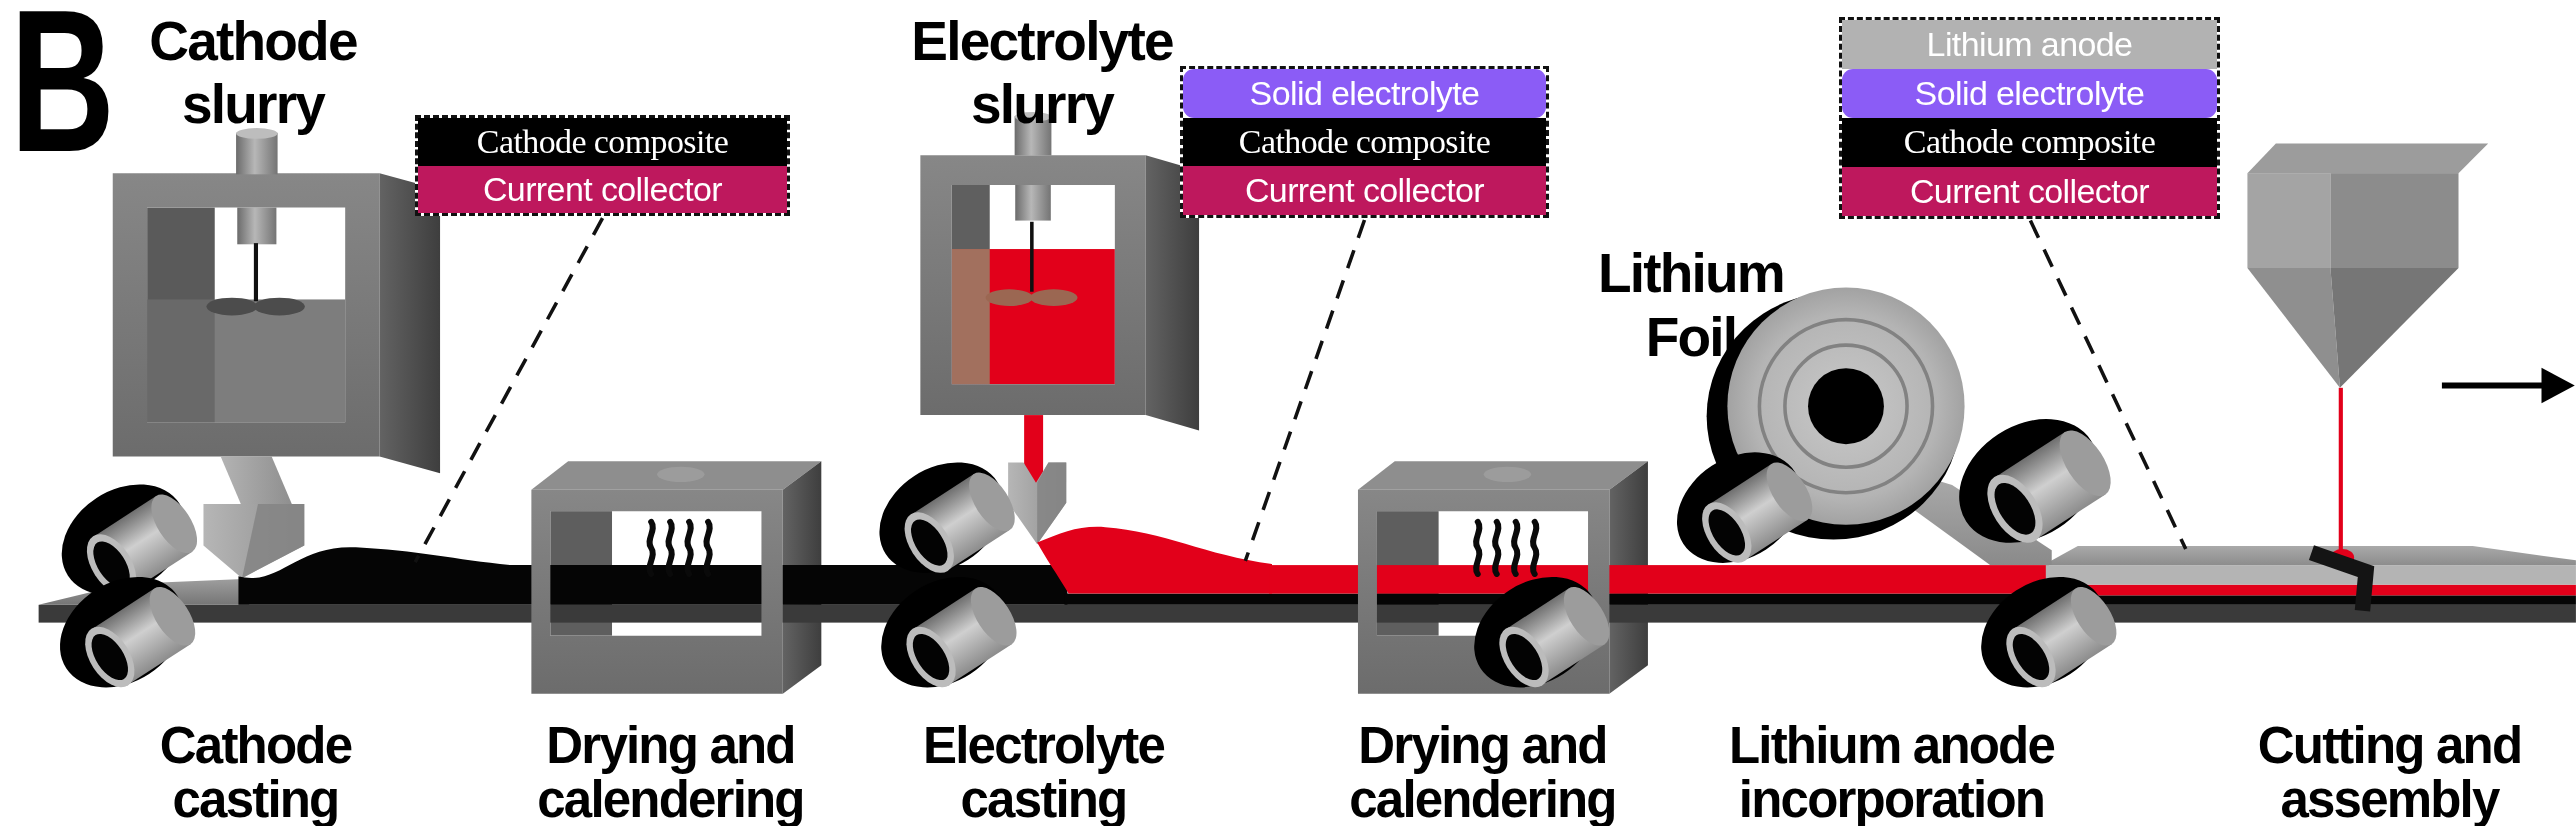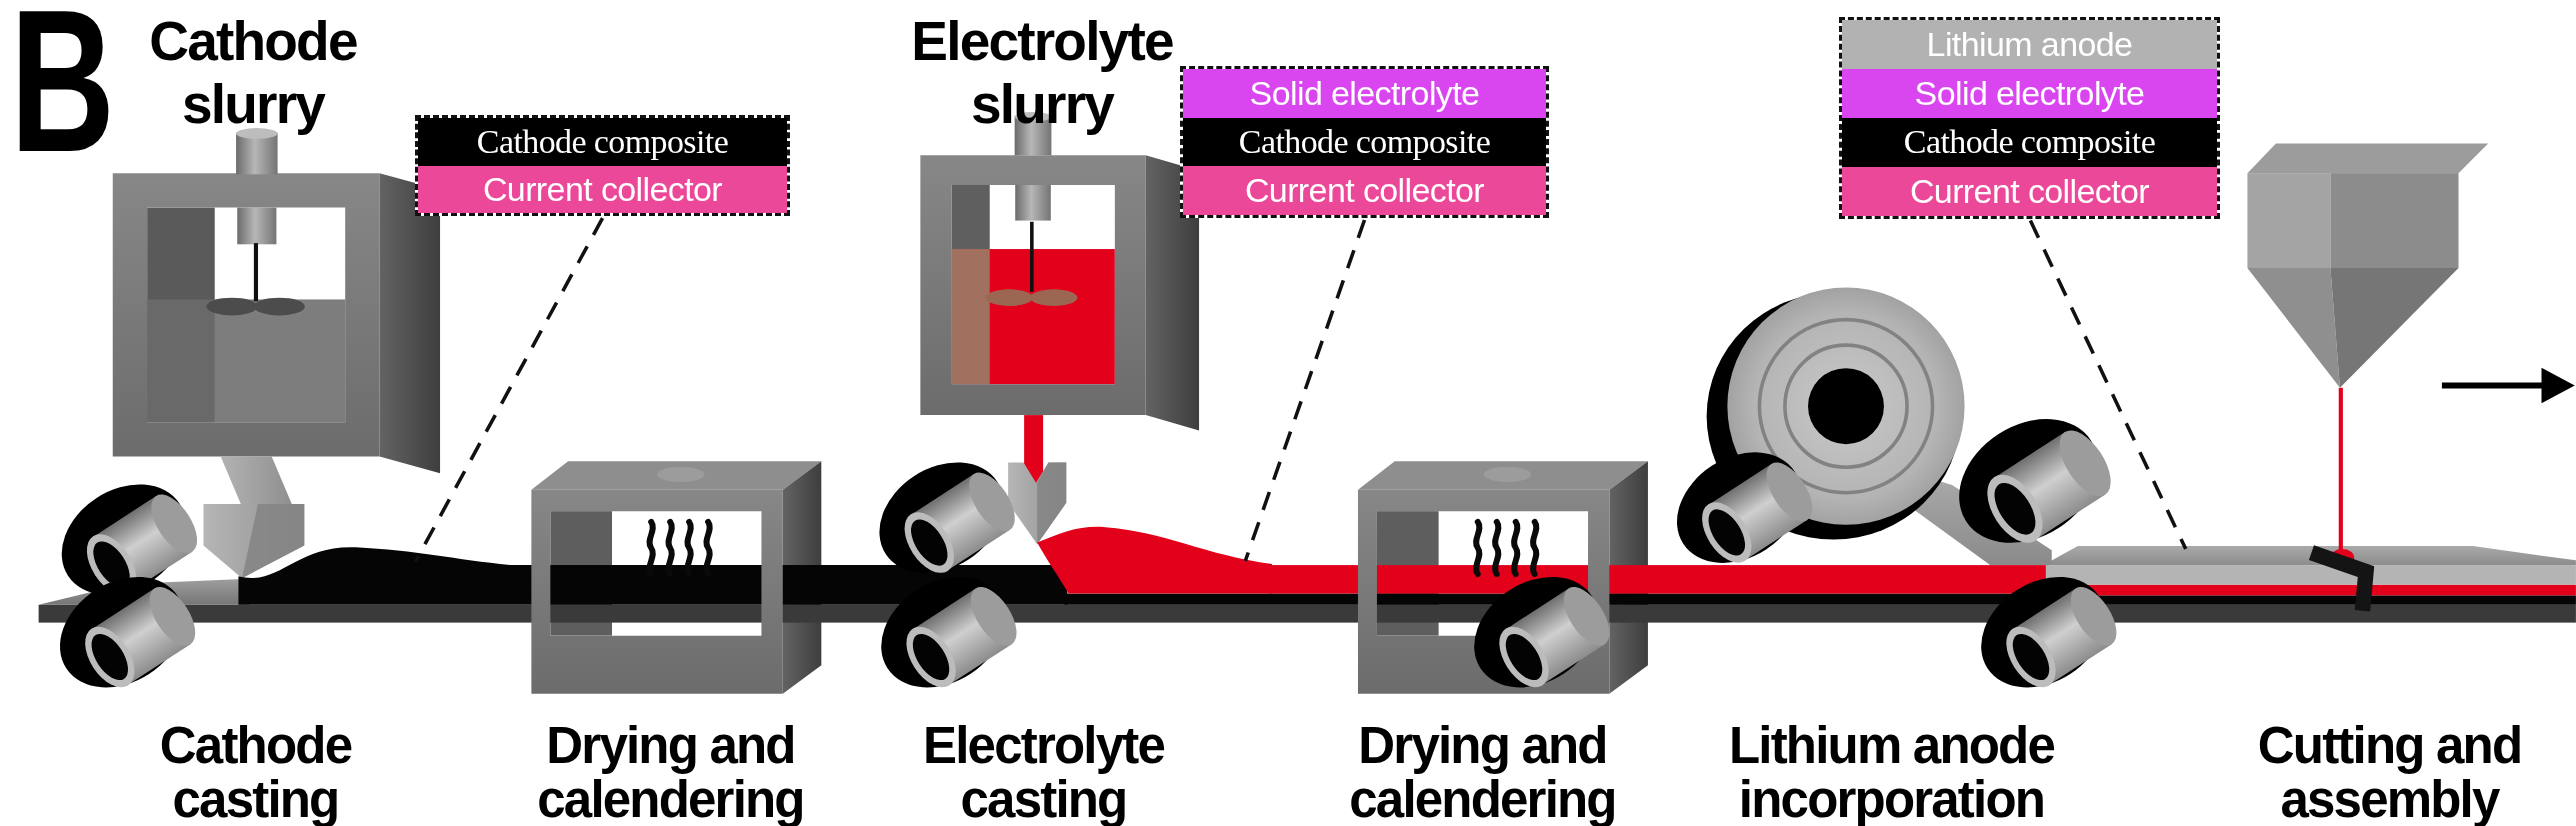--- a/index.html
+++ b/index.html
@@ -11,22 +11,22 @@
   .station{position:absolute;width:380px;text-align:center;font-size:55px;font-weight:600;
            line-height:1.16;letter-spacing:-1.8px;}
   #st-cathode{left:63px;top:9.5px;}
   #st-electrolyte{left:852px;top:9.5px;}
   #st-lithium{left:1501px;top:242px;}
   .stackbox{position:absolute;display:flex;flex-direction:column;border:3.6px dashed #111;
             box-sizing:border-box;background:#fff;}
   .stackbox .row{flex:1;display:flex;align-items:center;justify-content:center;color:#fff;
                  font-size:34px;font-weight:500;letter-spacing:-0.6px;white-space:nowrap;}
   .row-black{background:#000000;font-family:Liberation Serif, serif;}
-  .row-gray{background:#ec4899;}
-  .row-red{background:#d946ef;}
+  .row-gray{background:#be185d;}
+  .row-red{background:#8b5cf6;border-radius:11px;}
   .row-light{background:#b2b2b2;}
   #box1{left:415px;top:115px;width:375px;height:101px;}
   #box2{left:1180px;top:66px;width:369px;height:152px;}
   #box3{left:1839px;top:16.6px;width:381px;height:202px;}
   .step{position:absolute;top:719px;width:451px;text-align:center;font-size:51px;font-weight:600;
         line-height:1.06;letter-spacing:-1.8px;}
   #step1{left:30px;} #step2{left:445px;} #step3{left:818px;}
   #step4{left:1257px;} #step5{left:1666px;} #step6{left:2164px;}
 </style>
 </head>
@@ -232,20 +232,24 @@
   <div class="panel-label">B</div>
 
   <div class="station" id="st-cathode">
     <div>Cathode</div>
     <div>slurry</div>
   </div>
   <div class="station" id="st-electrolyte">
     <div>Electrolyte</div>
     <div>slurry</div>
   </div>
+  <div class="station" id="st-lithium">
+    <div>Lithium</div>
+    <div>Foil</div>
+  </div>
 
   <div class="stackbox" id="box1">
     <div class="row row-black">Cathode composite</div>
     <div class="row row-gray">Current collector</div>
   </div>
   <div class="stackbox" id="box2">
     <div class="row row-red">Solid electrolyte</div>
     <div class="row row-black">Cathode composite</div>
     <div class="row row-gray">Current collector</div>
   </div>

